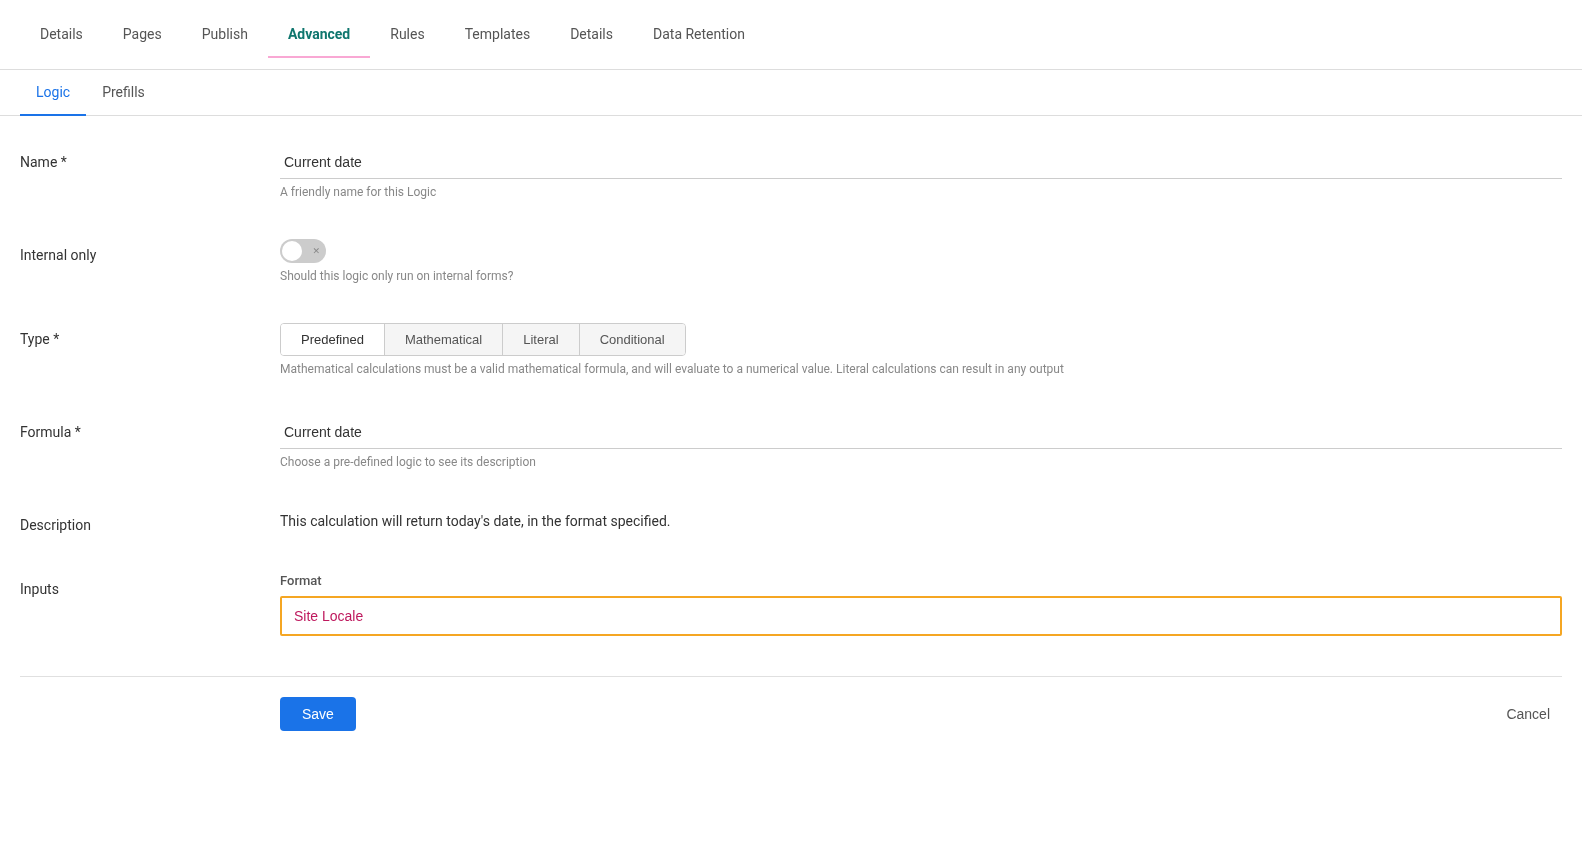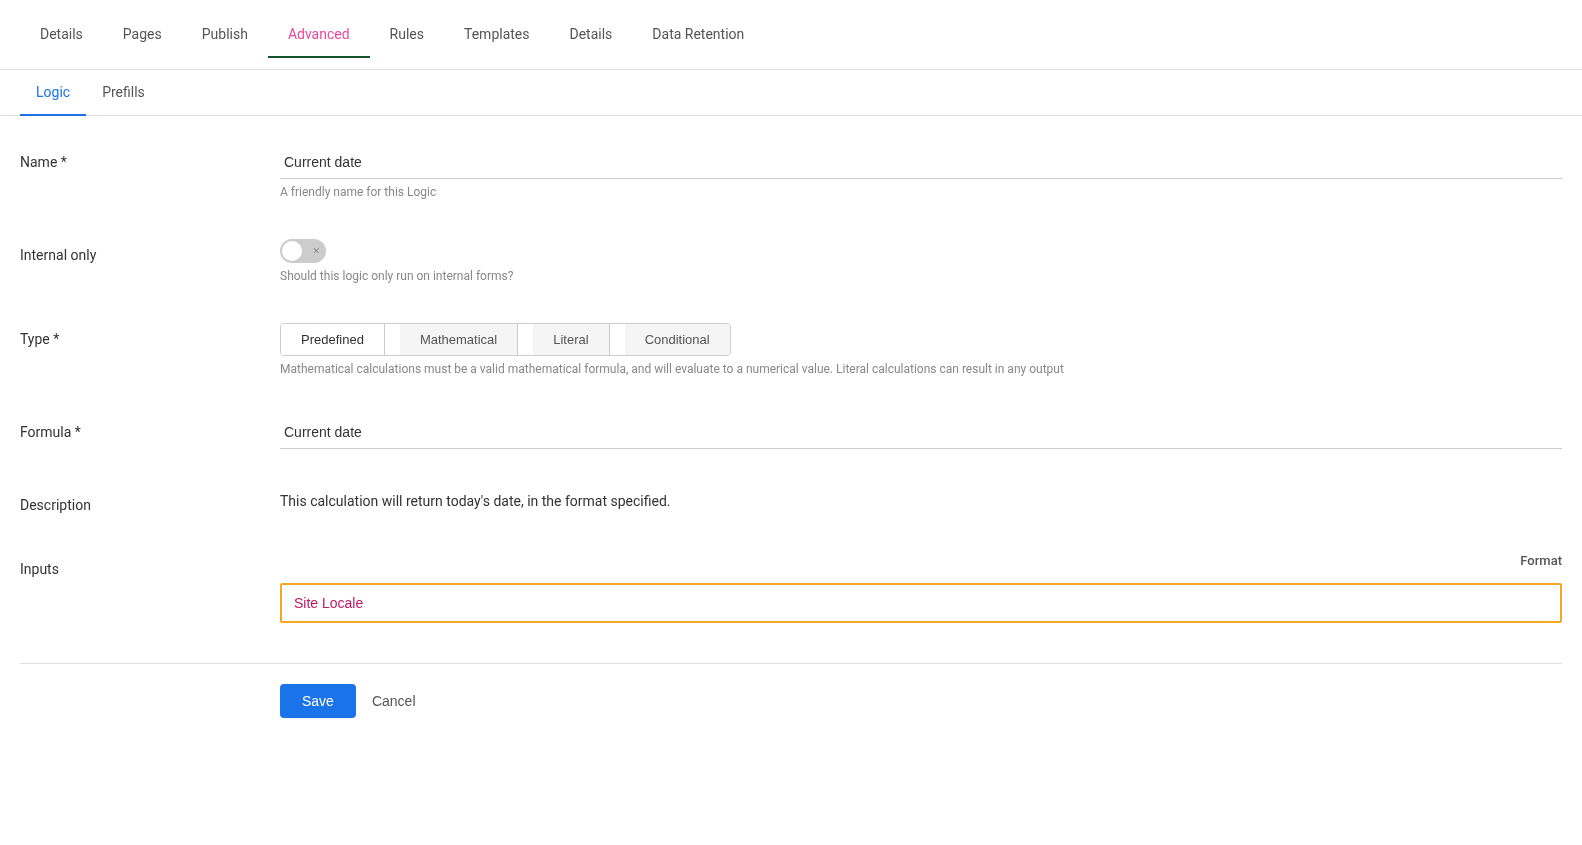--- a/index.html
+++ b/index.html
@@ -15,23 +15,23 @@
     .top-nav-item {
       padding: 14px 20px;
       cursor: pointer;
       color: #555;
       font-size: 14px;
       border-bottom: 2px solid transparent;
       margin-bottom: -1px;
       white-space: nowrap;
     }
     .top-nav-item.active {
-      color: #ec4899;
-      border-bottom: 2px solid #14532d;
-      font-weight: 400;
+      color: #0f766e;
+      border-bottom: 2px solid #f9a8d4;
+      font-weight: 700;
     }
 
     
     .sub-nav {
       display: flex;
       align-items: center;
       border-bottom: 1px solid #ddd;
       padding: 0 20px;
     }
     .sub-nav-item {
@@ -122,21 +122,21 @@
       color: #888;
       position: absolute;
       right: 6px;
       top: 50%;
       transform: translateY(-50%);
     }
 
     
     .type-buttons {
       display: flex;
-      gap: 15px;
+      gap: 0;
       border: 1px solid #ccc;
       border-radius: 4px;
       overflow: hidden;
       width: fit-content;
     }
     .type-btn {
       padding: 8px 20px;
       font-size: 13px;
       border: none;
       background: #f5f5f5;
@@ -170,23 +170,22 @@
     .description-text {
       font-size: 14px;
       color: #333;
       padding-top: 4px;
     }
 
     
     .inputs-label-section {
       font-size: 13px;
       color: #555;
-      margin-bottom: 15px;
+      margin-bottom: 8px;
       font-weight: 500;
-      text-align: right;
     }
     .format-select-wrapper {
       position: relative;
     }
     .format-select {
       width: 100%;
       border: 2px solid #f5a623;
       border-radius: 2px;
       padding: 10px 12px;
       font-size: 14px;
@@ -202,22 +201,23 @@
     .divider {
       border: none;
       border-top: 1px solid #e0e0e0;
       margin: 10px 0 20px 0;
     }
 
     
     .action-buttons {
       display: flex;
       align-items: center;
-      gap: 4px;
+      gap: 20px;
       padding-left: 260px;
+      justify-content: space-between;
     }
     .btn-save {
       background: #1a73e8;
       color: #fff;
       border: none;
       border-radius: 4px;
       padding: 9px 22px;
       font-size: 14px;
       cursor: pointer;
       font-weight: 500;
@@ -285,20 +285,21 @@
       <div class="helper-text">Mathematical calculations must be a valid mathematical formula, and will evaluate to a numerical value. Literal calculations can result in any output</div>
     </div>
   </div>
 
   <div class="form-row">
     <div class="form-label">Formula *</div>
     <div class="form-field">
       <select class="formula-select">
         <option>Current date</option>
       </select>
+      <div class="helper-text">Choose a pre-defined logic to see its description</div>
     </div>
   </div>
 
   <div class="form-row">
     <div class="form-label">Description</div>
     <div class="form-field">
       <div class="description-text">This calculation will return today's date, in the format specified.</div>
     </div>
   </div>
 

